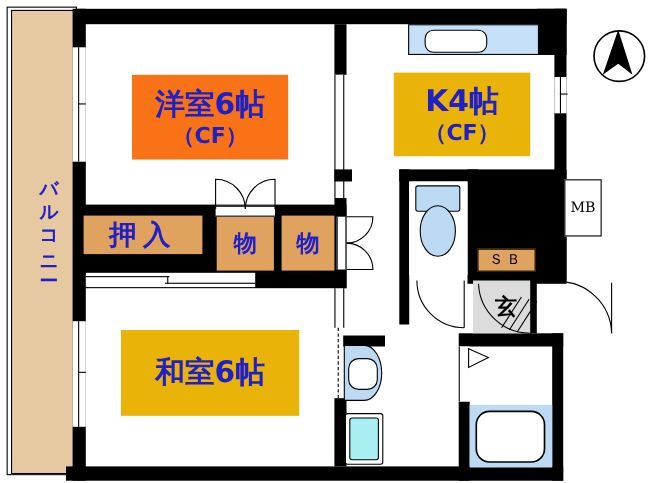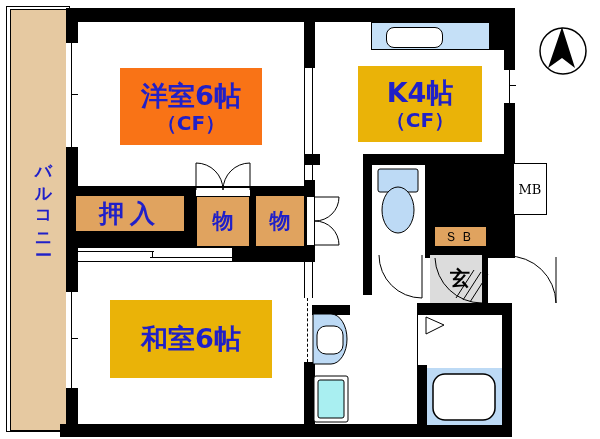--- a/index.html
+++ b/index.html
@@ -32,21 +32,21 @@
   .th-h{position:absolute;background:#fff;border-top:1px solid #000;border-bottom:1px solid #000;}
   .th-v{position:absolute;background:#fff;border-left:1px solid #000;border-right:1px solid #000;}
   
   .counter{position:absolute;left:371px;top:22px;width:119px;height:28px;background:#C5E0F7;border:1px solid #000;box-sizing:border-box;}
   .sink{position:absolute;left:14px;top:4px;width:55px;height:19px;background:#fff;border:1px solid #000;border-radius:8px;}
   
   .mb-box{position:absolute;left:471px;top:163px;width:34px;height:52px;background:#fff;border:1px solid #000;
       box-sizing:border-box;display:flex;align-items:center;justify-content:center;
       font-family:"DejaVu Serif",serif;font-size:13px;color:#000;margin-left:42px;}
   .sb-box{position:absolute;left:434px;top:226px;width:53px;height:21px;background:#E0A35F;border:1px solid #000;
-      box-sizing:border-box;display:flex;align-items:flex-end;justify-content:center;
+      box-sizing:border-box;display:flex;align-items:flex-start;justify-content:center;
       font-family:"DejaVu Serif",serif;font-size:13px;letter-spacing:3px;color:#000;}
   .genkan{position:absolute;left:430px;top:255px;width:52px;height:48px;background:#DCDCDC;}
   .genkan-label{position:absolute;left:450px;top:265px;font-size:20px;font-weight:bold;color:#000;}
   .bathzone{position:absolute;left:427px;top:368px;width:75px;height:57px;background:#BDDAF5;}
   
   .slide{position:absolute;left:78px;top:248px;width:154px;height:13px;background:#fff;}
   .slide .l1{position:absolute;left:0;top:3px;width:76px;height:0;border-top:1px solid #000;}
   .slide .l2{position:absolute;left:72px;top:9px;width:82px;height:0;border-top:1px solid #000;}
   .slide .tick{position:absolute;left:74px;top:3px;width:0;height:7px;border-left:1px solid #000;}
   svg{position:absolute;left:0;top:0;}

